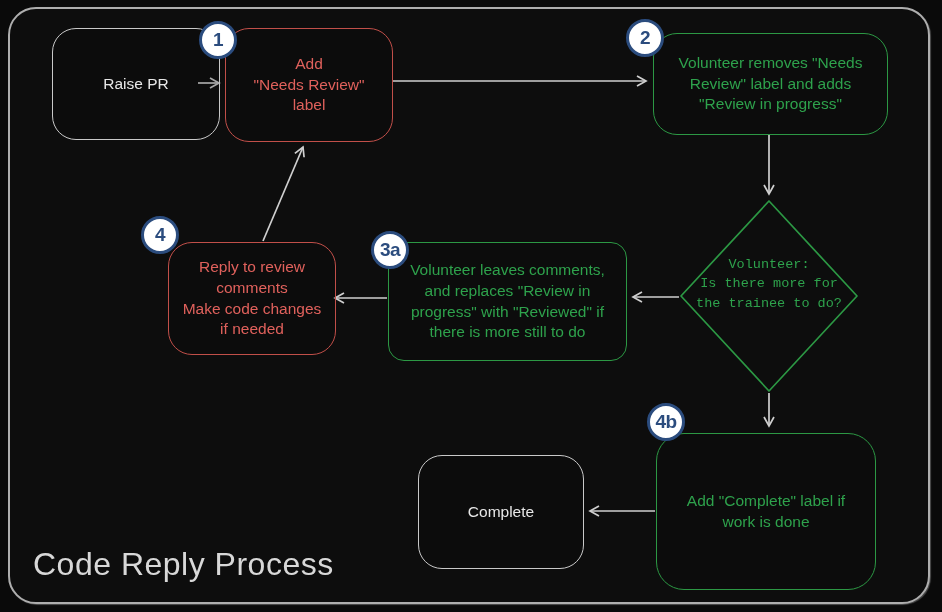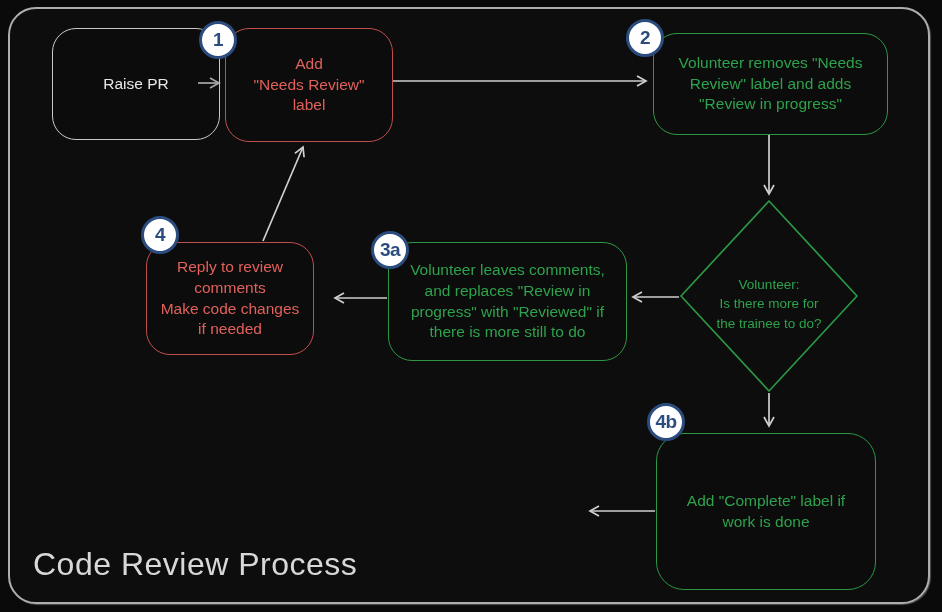--- a/index.html
+++ b/index.html
@@ -22,23 +22,23 @@
   .node-white{border:1.7px solid #c9c9c9;color:#e8e8e8;}
   .node-red{border:1.7px solid #c14f49;color:#e0615c;}
   .node-green{border:1.7px solid #2c9844;color:#2ea24c;}
   .badge{
     position:absolute;width:38px;height:38px;border-radius:50%;
     background:#ffffff;border:3px solid #2b4c7e;box-sizing:border-box;
     color:#2b4c7e;font-weight:bold;font-size:19px;letter-spacing:-0.5px;
     display:flex;align-items:center;justify-content:center;z-index:5;
   }
   .decision-label{
-    position:absolute;left:688px;top:272px;width:162px;height:64px;
+    position:absolute;left:688px;top:252px;width:162px;height:64px;
     display:flex;align-items:center;justify-content:center;text-align:center;
-    white-space:pre-line;color:#2ea24c;font-size:13.5px;line-height:1.45;
+    white-space:pre-line;color:#2ea24c;font-size:13.5px;line-height:1.45;font-family:Liberation Mono, monospace;
   }
   .title{
     position:absolute;left:33px;top:546px;
     font-size:32px;color:#d8d8d8;letter-spacing:0.5px;
   }
   svg.overlay{position:absolute;left:0;top:0;width:942px;height:612px;pointer-events:none;}
 </style>
 </head>
 <body>
 
@@ -69,34 +69,35 @@
 label</div>
 
   <div class="node node-green" style="left:653px;top:33px;width:233px;height:100px;">Volunteer removes "Needs
 Review" label and adds
 "Review in progress"</div>
 
   <div class="decision-label">Volunteer:
 Is there more for
 the trainee to do?</div>
 
-  <div class="node node-red" style="left:146px;top:242px;width:166px;height:111px;">Reply to review
+  <div class="node node-red" style="left:168px;top:242px;width:166px;height:111px;">Reply to review
 comments
 Make code changes
 if needed</div>
 
-  <div class="node node-green" style="left:388px;top:242px;width:237px;height:117px;">Volunteer leaves comments,
+  <div class="node node-green" style="left:388px;top:242px;width:237px;height:117px;border-radius:16px;">Volunteer leaves comments,
 and replaces "Review in
 progress" with "Reviewed" if
 there is more still to do</div>
 
   <div class="node node-green" style="left:656px;top:433px;width:218px;height:155px;border-radius:28px;">Add "Complete" label if
 work is done</div>
 
+  <div class="node node-white" style="left:418px;top:455px;width:164px;height:112px;">Complete</div>
 
   <div class="badge" style="left:199px;top:21px;">1</div>
   <div class="badge" style="left:626px;top:19px;">2</div>
   <div class="badge" style="left:371px;top:231px;">3a</div>
   <div class="badge" style="left:141px;top:216px;">4</div>
   <div class="badge" style="left:647px;top:403px;">4b</div>
 
-  <div class="title">Code Review Process</div>
+  <div class="title">Code Reply Process</div>
 </div>
 
 </body></html>

